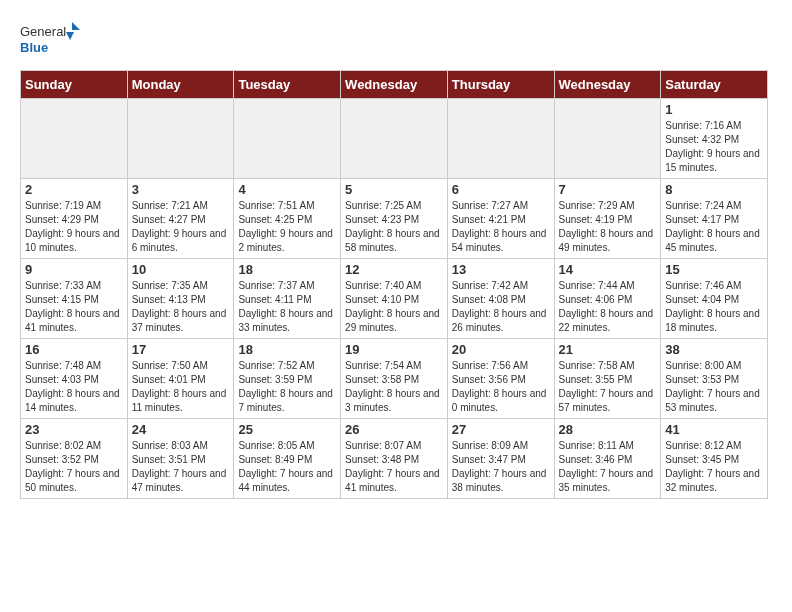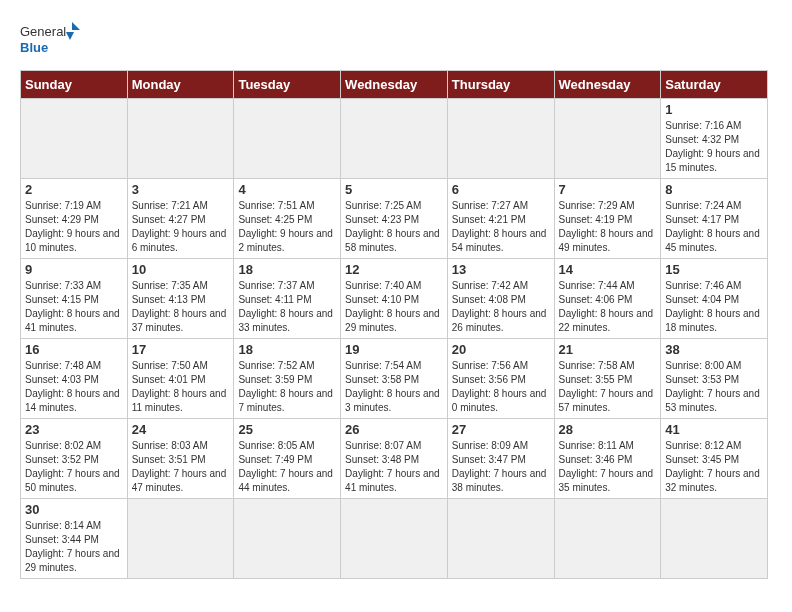--- a/index.html
+++ b/index.html
@@ -294,21 +294,21 @@
           <td>
             <span class="day-number">24</span>
             <div class="day-info">Sunrise: 8:03 AM
 Sunset: 3:51 PM
 Daylight: 7 hours
 and 47 minutes.</div>
           </td>
           <td>
             <span class="day-number">25</span>
             <div class="day-info">Sunrise: 8:05 AM
-Sunset: 7:49 PM
+Sunset: 8:49 PM
 Daylight: 7 hours
 and 44 minutes.</div>
           </td>
           <td>
             <span class="day-number">26</span>
             <div class="day-info">Sunrise: 8:07 AM
 Sunset: 3:48 PM
 Daylight: 7 hours
 and 41 minutes.</div>
           </td>
@@ -326,31 +326,16 @@
 Daylight: 7 hours
 and 35 minutes.</div>
           </td>
           <td>
             <span class="day-number">41</span>
             <div class="day-info">Sunrise: 8:12 AM
 Sunset: 3:45 PM
 Daylight: 7 hours
 and 32 minutes.</div>
           </td>
-        </tr>
-        <tr class="last-row">
-          <td>
-            <span class="day-number">30</span>
-            <div class="day-info">Sunrise: 8:14 AM
-Sunset: 3:44 PM
-Daylight: 7 hours
-and 29 minutes.</div>
-          </td>
-          <td class="empty"></td>
-          <td class="empty"></td>
-          <td class="empty"></td>
-          <td class="empty"></td>
-          <td class="empty"></td>
-          <td class="empty"></td>
         </tr>
       </tbody>
   </table>
 </div>
 
 </body></html>

